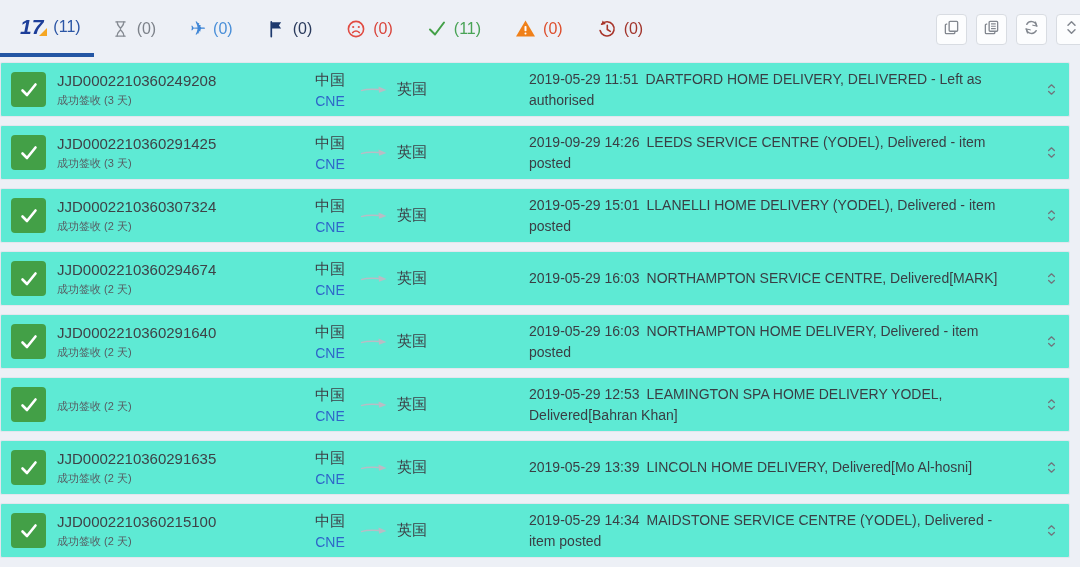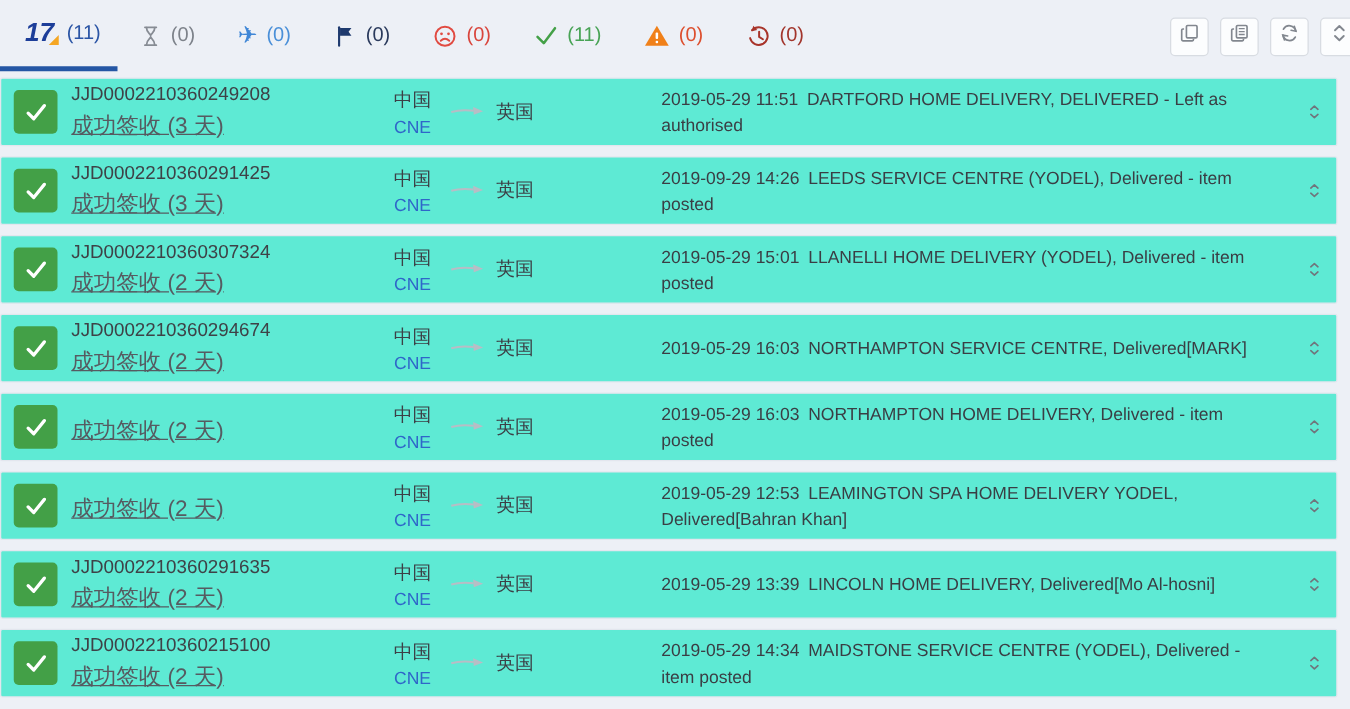--- a/index.html
+++ b/index.html
@@ -51,21 +51,21 @@
     border:1px solid #e3e6ee; border-radius:2px;
     display:flex; align-items:center; position:relative;
   }
   .status-box {
     width:35px; height:35px; margin-left:10px; flex:0 0 35px;
     border-radius:4px; background:#43a047;
     display:flex; align-items:center; justify-content:center;
   }
   .col-num { width:250px; flex:0 0 250px; margin-left:11px; }
   .tracking-number { font-size:15px; color:#3e4247; }
-  .tracking-status { font-size:18px; color:#565b61; margin-top:4px;text-decoration:underline; }
+  .tracking-status { font-size:11px; color:#565b61; margin-top:4px; }
   .col-route { width:222px; flex:0 0 222px; display:flex; align-items:center; }
   .origin { width:46px; text-align:center; }
   .origin .country, .dest { font-size:15px; color:#3c4046; }
   .origin .carrier { font-size:14px; color:#2f66c9; margin-top:3px; }
   .route-arrow { margin:0 9px 0 7px; }
   .col-event { flex:1 1 auto; padding-right:28px; font-size:14px; color:#3a3e44; line-height:1.5; }
   .event-time { margin-right:7px; }
   .row-sort {
     width:36px; flex:0 0 36px; align-self:stretch;
     display:flex; align-items:center; justify-content:center;
@@ -330,20 +330,21 @@
     </div>
   </div>
 
   <div class="row">
     <div class="status-box">
       <svg width="20" height="18" viewBox="0 0 20 18" fill="none">
           <path d="M3.5 9.5 L8 14 L16.5 3.5" stroke="#ffffff" stroke-width="2.6" stroke-linecap="round" stroke-linejoin="round"></path>
         </svg>
     </div>
     <div class="col-num">
+      <div class="tracking-number">JJD0002210360291640</div>
       <div class="tracking-status">成功签收 (2 天)</div>
     </div>
     <div class="col-route">
       <div class="origin">
         <div class="country">中国</div>
         <div class="carrier">CNE</div>
       </div>
       <span class="route-arrow">
         <svg width="28" height="10" viewBox="0 0 28 10">
             <path d="M1 5.6 C8 3.6 12 3.8 19 4.6" stroke="#b8bdc5" stroke-width="1.5" fill="none"></path>

